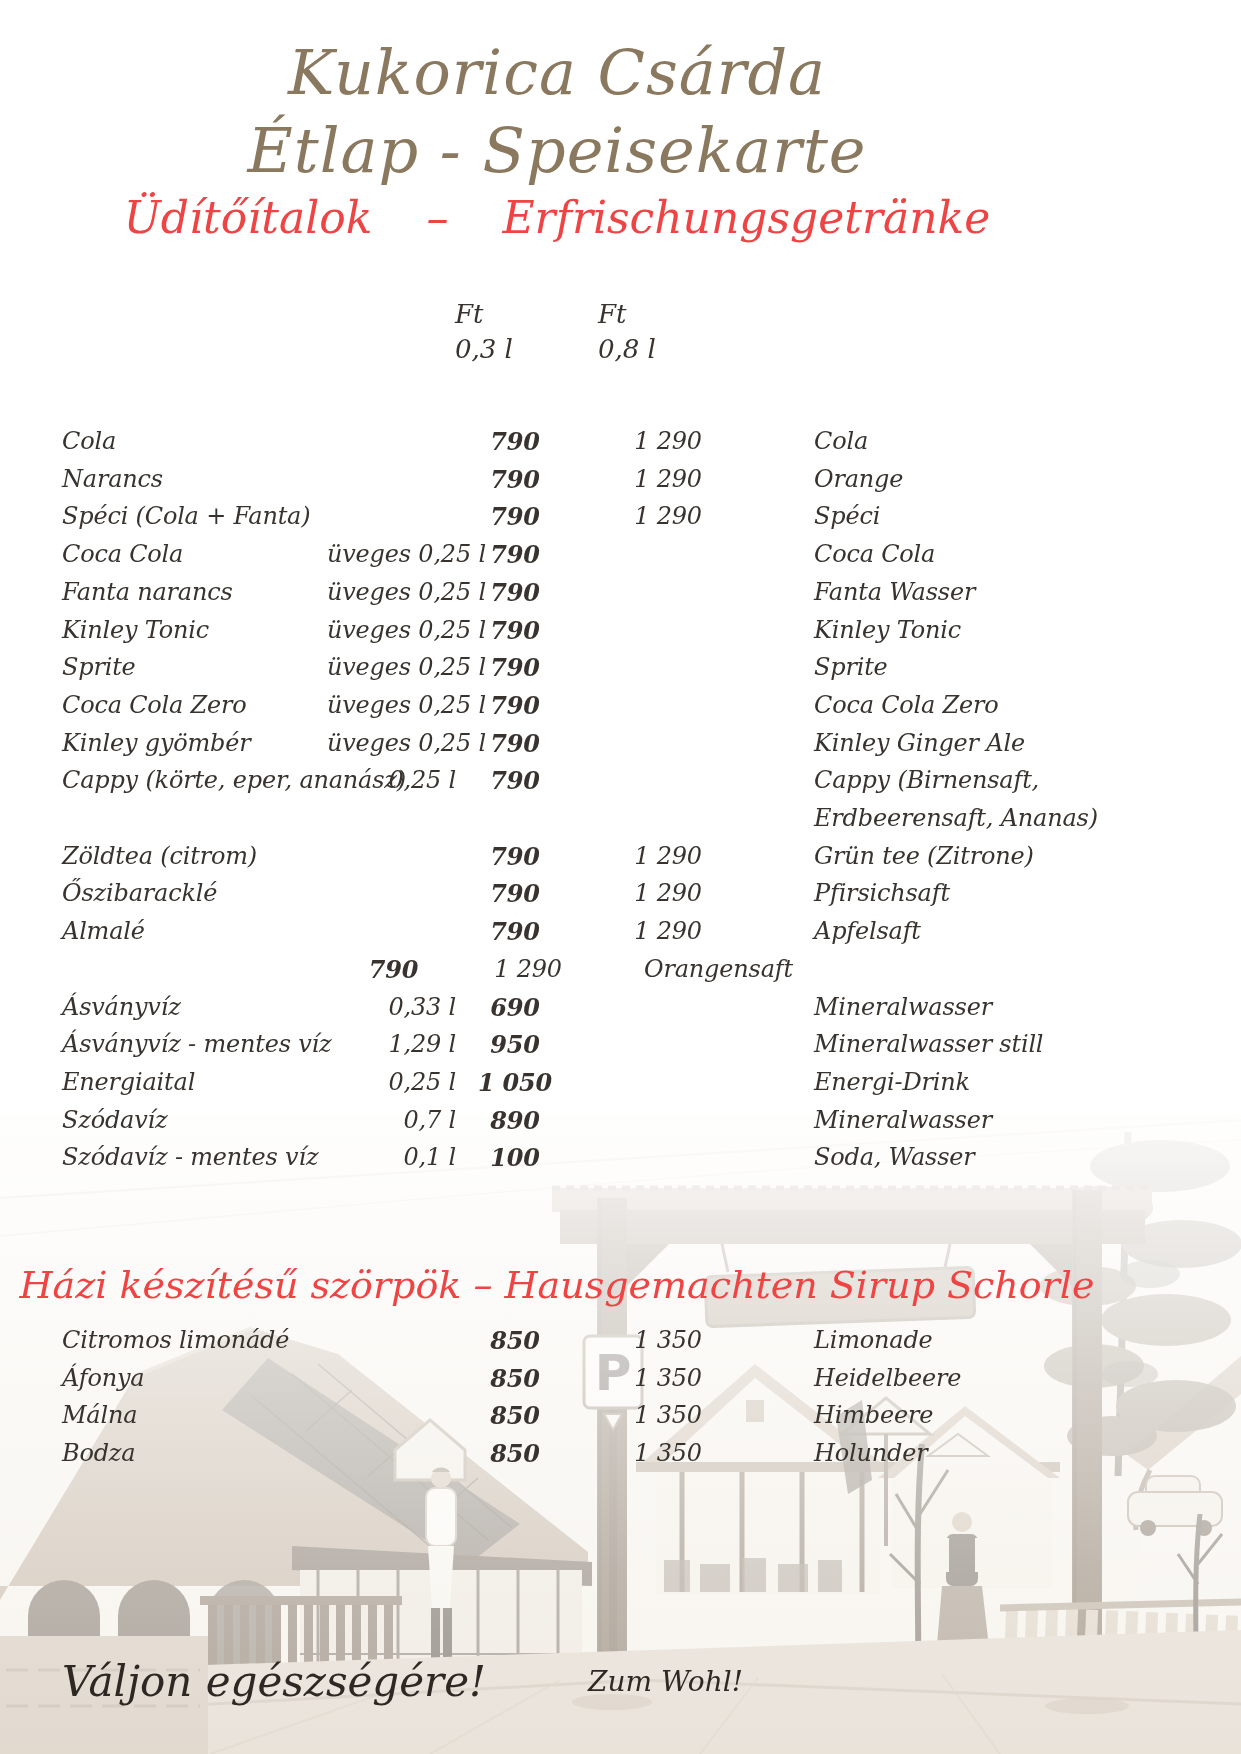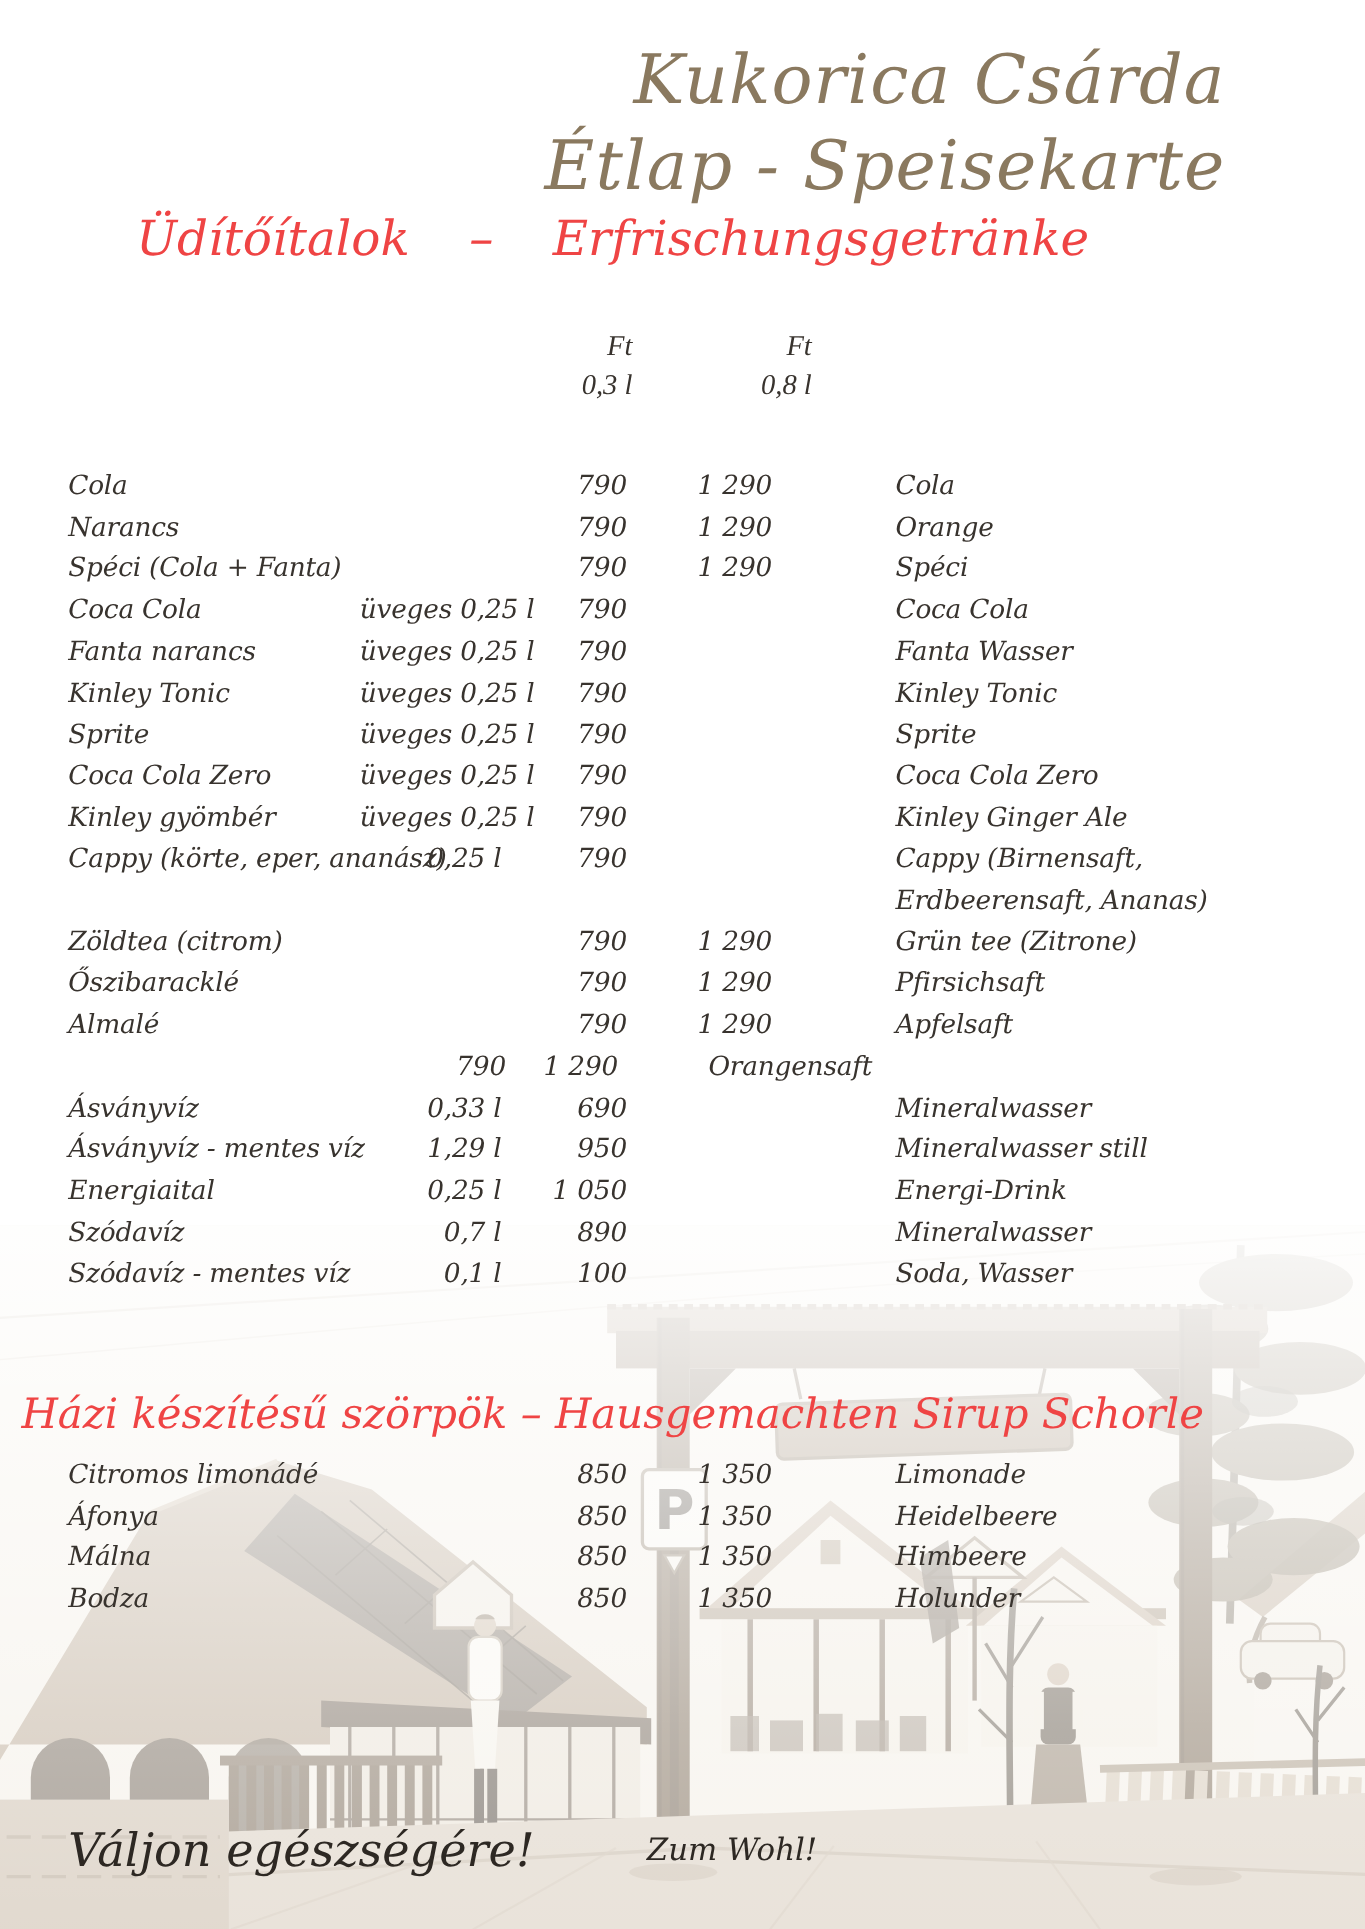--- a/index.html
+++ b/index.html
@@ -14,36 +14,36 @@
   .photo-fade{
     position:absolute;left:0;top:0;width:100%;height:100%;
     background:linear-gradient(180deg,
       rgba(255,255,255,.94) 0%,
       rgba(255,255,255,.82) 20%,
       rgba(255,255,255,.68) 45%,
       rgba(255,255,255,.54) 72%,
       rgba(255,255,255,.46) 100%);
   }
   
-  .headings{position:absolute;top:0;left:0;width:1114px;padding-top:34px;text-align:right;color:#8a795f;z-index:2;}
+  .headings{position:absolute;top:0;left:0;width:1114px;padding-top:34px;text-align:center;color:#8a795f;z-index:2;}
   .title{font-size:62px;line-height:78px;letter-spacing:1px;}
   .subtitle{font-size:44px;line-height:56px;display:flex;justify-content:center;gap:54px;color:#ef4444;}
   
   .price-header{position:absolute;top:297px;left:0;width:100%;z-index:2;font-size:26px;line-height:35px;}
-  .ph-col{position:absolute;text-align:right;font-family:Liberation Serif, serif;}
+  .ph-col{position:absolute;text-align:left;}
   .ph-col.small{left:455px;width:120px;}
   .ph-col.large{left:598px;width:140px;}
   
   .menu{position:absolute;left:62px;right:0;top:423px;z-index:2;}
   .menu.syrup{top:1322px;}
   .menu-row{display:grid;grid-template-columns:265px 133px 110px 170px 1fr;font-size:24px;line-height:37.7px;letter-spacing:-0.2px;}
   .cell{min-height:37.7px;}
   .cell.name{white-space:nowrap;}
   .cell.note{text-align:right;padding-right:4px;white-space:nowrap;}
-  .cell.p1{text-align:right;white-space:nowrap;}
+  .cell.p1{text-align:center;white-space:nowrap;font-weight:bold;}
   .cell.p2{text-align:center;padding-left:26px;white-space:nowrap;}
   .cell.de{padding-left:74px;white-space:pre-line;}
   
   .syrup-title{position:absolute;top:1260px;left:0;width:1114px;text-align:center;font-size:38px;line-height:50px;color:#ef4444;z-index:2;}
   
   .footer-left{position:absolute;left:62px;top:1652px;font-size:42px;line-height:60px;color:#2d2823;z-index:2;}
   .footer-right{position:absolute;left:588px;top:1652px;font-size:28px;line-height:60px;color:#2d2823;z-index:2;}
 </style>
 </head>
 <body>

